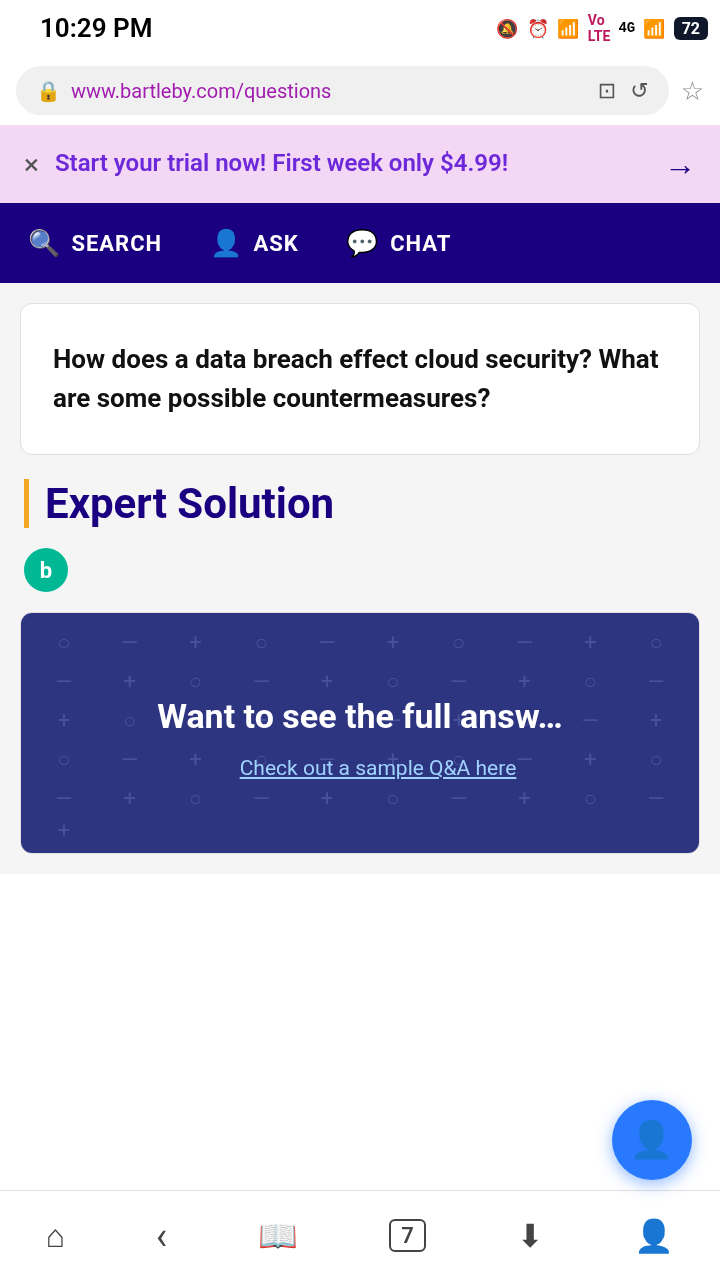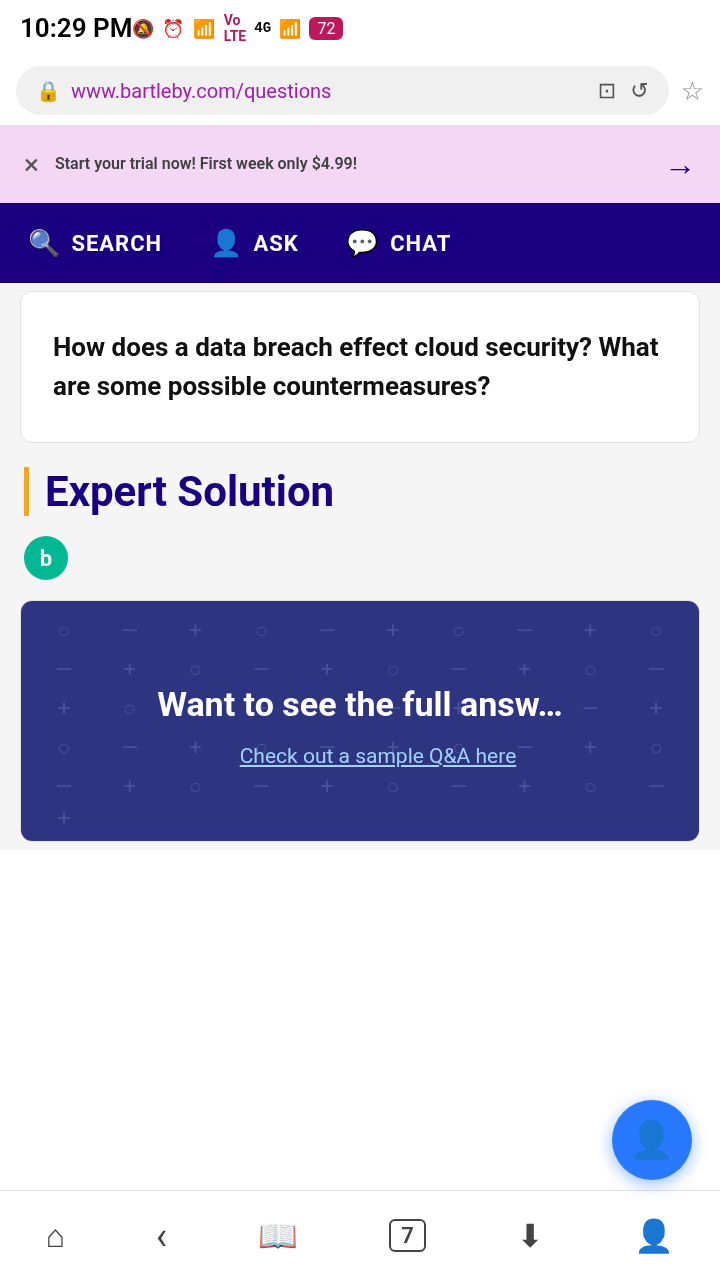--- a/index.html
+++ b/index.html
@@ -11,41 +11,43 @@
       background: #fff;
       overflow-x: hidden;
     }
 
     
     .status-bar {
       background: #fff;
       height: 56px;
       display: flex;
       align-items: center;
-      padding: 0 20px;
+      justify-content: space-between;
+      padding: 0 12px;
+      margin-left: 28px;
     }
     .status-time {
       font-size: 26px;
       font-weight: 600;
       color: #000;
     }
     .status-icons {
       display: flex;
       align-items: center;
       gap: 8px;
     }
     .status-icon {
       font-size: 18px;
       color: #000;
     }
     .battery-badge {
-      background: #be185d;
+      background: #0f172a;
       color: #fff;
       font-size: 16px;
-      font-weight: 400;
+      font-weight: 700;
       padding: 2px 8px;
       border-radius: 6px;
     }
 
     
     .browser-bar {
       background: #fff;
       padding: 10px 16px;
       display: flex;
       align-items: center;
@@ -92,23 +94,23 @@
       justify-content: space-between;
     }
     .promo-close {
       font-size: 28px;
       color: #555;
       cursor: pointer;
       margin-right: 16px;
     }
     .promo-text {
       flex: 1;
-      font-size: 16px;
+      font-size: 24px;
       font-weight: 600;
-      color: #404040;
+      color: #6d28d9;
       line-height: 1.4;
     }
     .promo-arrow {
       font-size: 32px;
       color: #1a0080;
       font-weight: 700;
     }
 
     
     .nav-bar {
@@ -134,21 +136,21 @@
       padding-left: 8px;
     }
     .nav-icon {
       font-size: 26px;
       color: #fff;
     }
 
     
     .main-content {
       background: #f5f5f5;
-      padding: 8px 20px;
+      padding: 20px 20px;
     }
 
     
     .question-card {
       background: #fff;
       border-radius: 12px;
       border: 1px solid #e0e0e0;
       padding: 36px 32px;
       margin-bottom: 24px;
     }

